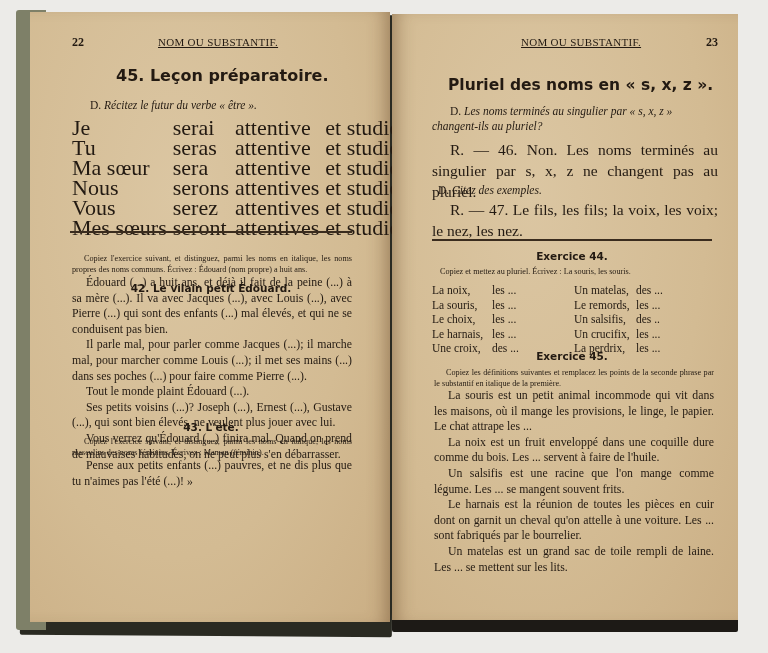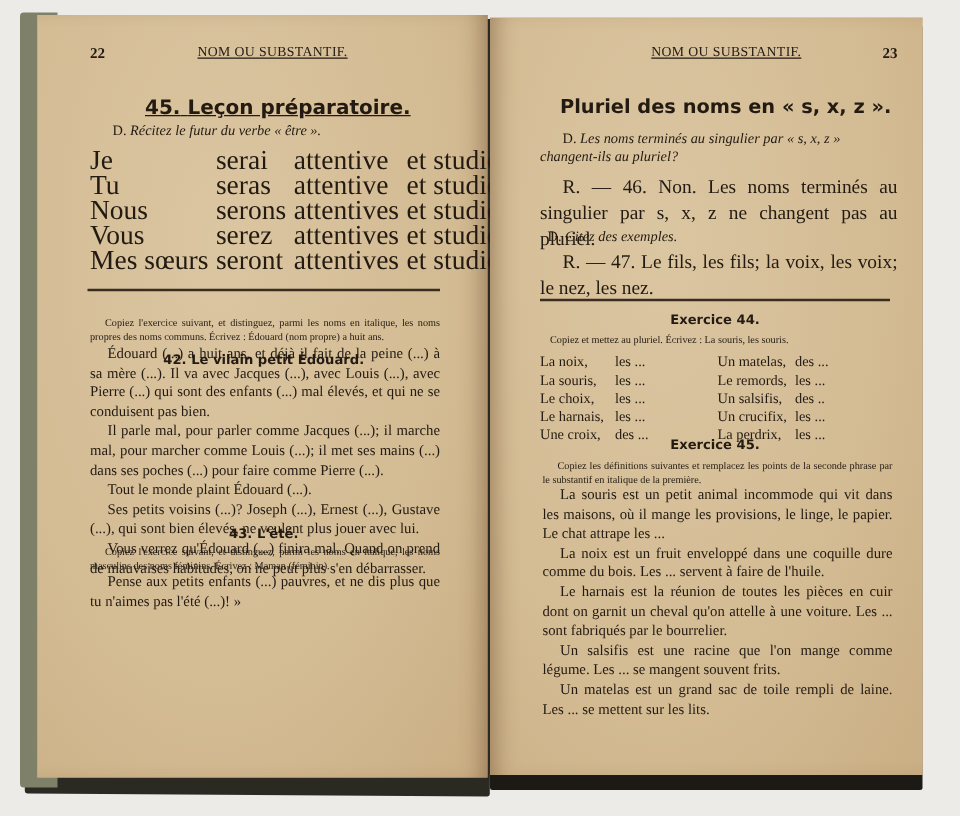--- a/index.html
+++ b/index.html
@@ -85,41 +85,47 @@
 
 <div class="shadow-left"></div>
 <div class="shadow-right"></div>
 <div class="cover-left"></div>
 
 <div class="page page-left"></div>
 
 <span class="page-num" style="left:72px;">22</span>
 <span class="running-head" style="left:158px;">NOM OU SUBSTANTIF.</span>
 
-<div class="lesson-title" style="left:116px; top:76px;text-decoration:underline;">
+<div class="lesson-title" style="left:116px; top:66px;">
   <span>45.</span>
   <span>Leçon préparatoire.</span>
 </div>
 
 <div class="question" style="left:90px; top:99px;">
   <span>D.</span>
   <i>Récitez le futur du verbe « être ».</i>
 </div>
 
 <table class="conj">
   <tbody>
       <tr>
     <td style="width:86px">Je</td>
     <td style="width:54px">serai</td>
     <td style="width:76px">attentive</td>
     <td>et studieuse.</td>
   </tr>
   <tr>
     <td>Tu</td>
     <td>seras</td>
+    <td>attentive</td>
+    <td>et studieuse.</td>
+  </tr>
+  <tr>
+    <td>Ma sœur</td>
+    <td>sera</td>
     <td>attentive</td>
     <td>et studieuse.</td>
   </tr>
   <tr>
     <td>Nous</td>
     <td>serons</td>
     <td>attentives</td>
     <td>et studieuses.</td>
   </tr>
   <tr>
@@ -220,16 +226,16 @@
     <td>les ...</td>
   </tr>
 </tbody>
   </table>
 
 <div class="ex-title" style="left:432px; top:350px; width:280px;">Exercice 45.</div>
 <div class="instr" style="left:434px; top:368px; width:280px; text-indent:12px;">Copiez les définitions suivantes et remplacez les points de la seconde phrase par le substantif en italique de la première.</div>
 <div class="body-text" style="left:434px; top:388px; width:280px;">
   <p>La souris est un petit animal incommode qui vit dans les maisons, où il mange les provisions, le linge, le papier. Le chat attrape les ...</p>
   <p>La noix est un fruit enveloppé dans une coquille dure comme du bois. Les ... servent à faire de l'huile.</p>
+  <p>Un salsifis est une racine que l'on mange comme légume. Les ... se mangent souvent frits.</p>
   <p>Le harnais est la réunion de toutes les pièces en cuir dont on garnit un cheval qu'on attelle à une voiture. Les ... sont fabriqués par le bourrelier.</p>
-  <p>Un salsifis est une racine que l'on mange comme légume. Les ... se mangent souvent frits.</p>
   <p>Un matelas est un grand sac de toile rempli de laine. Les ... se mettent sur les lits.</p>
 </div>
 
 </body></html>

